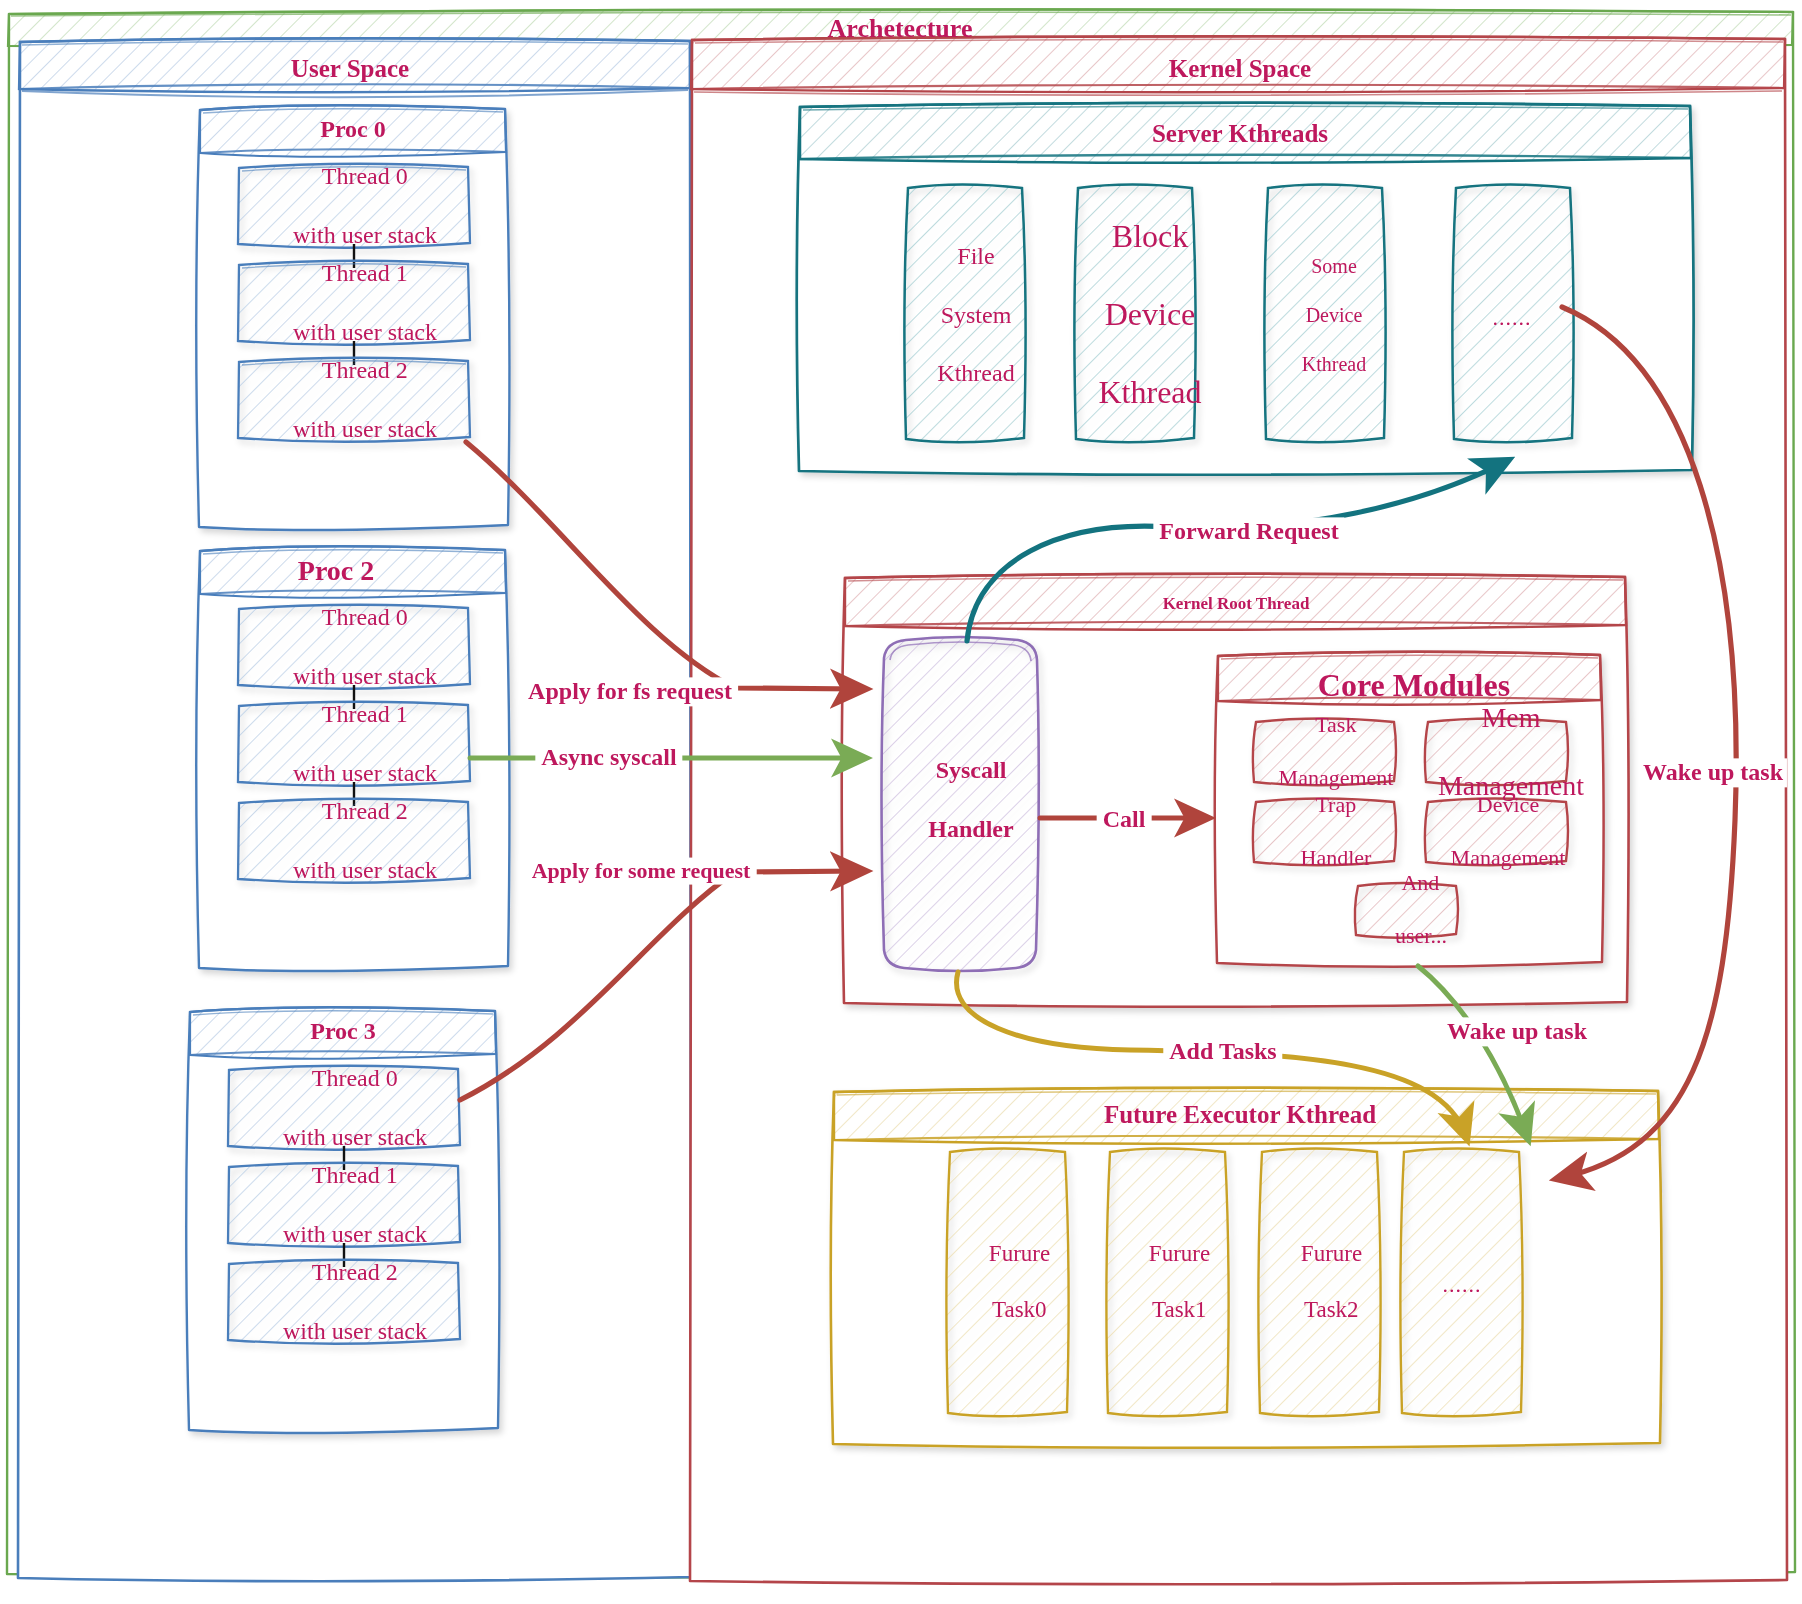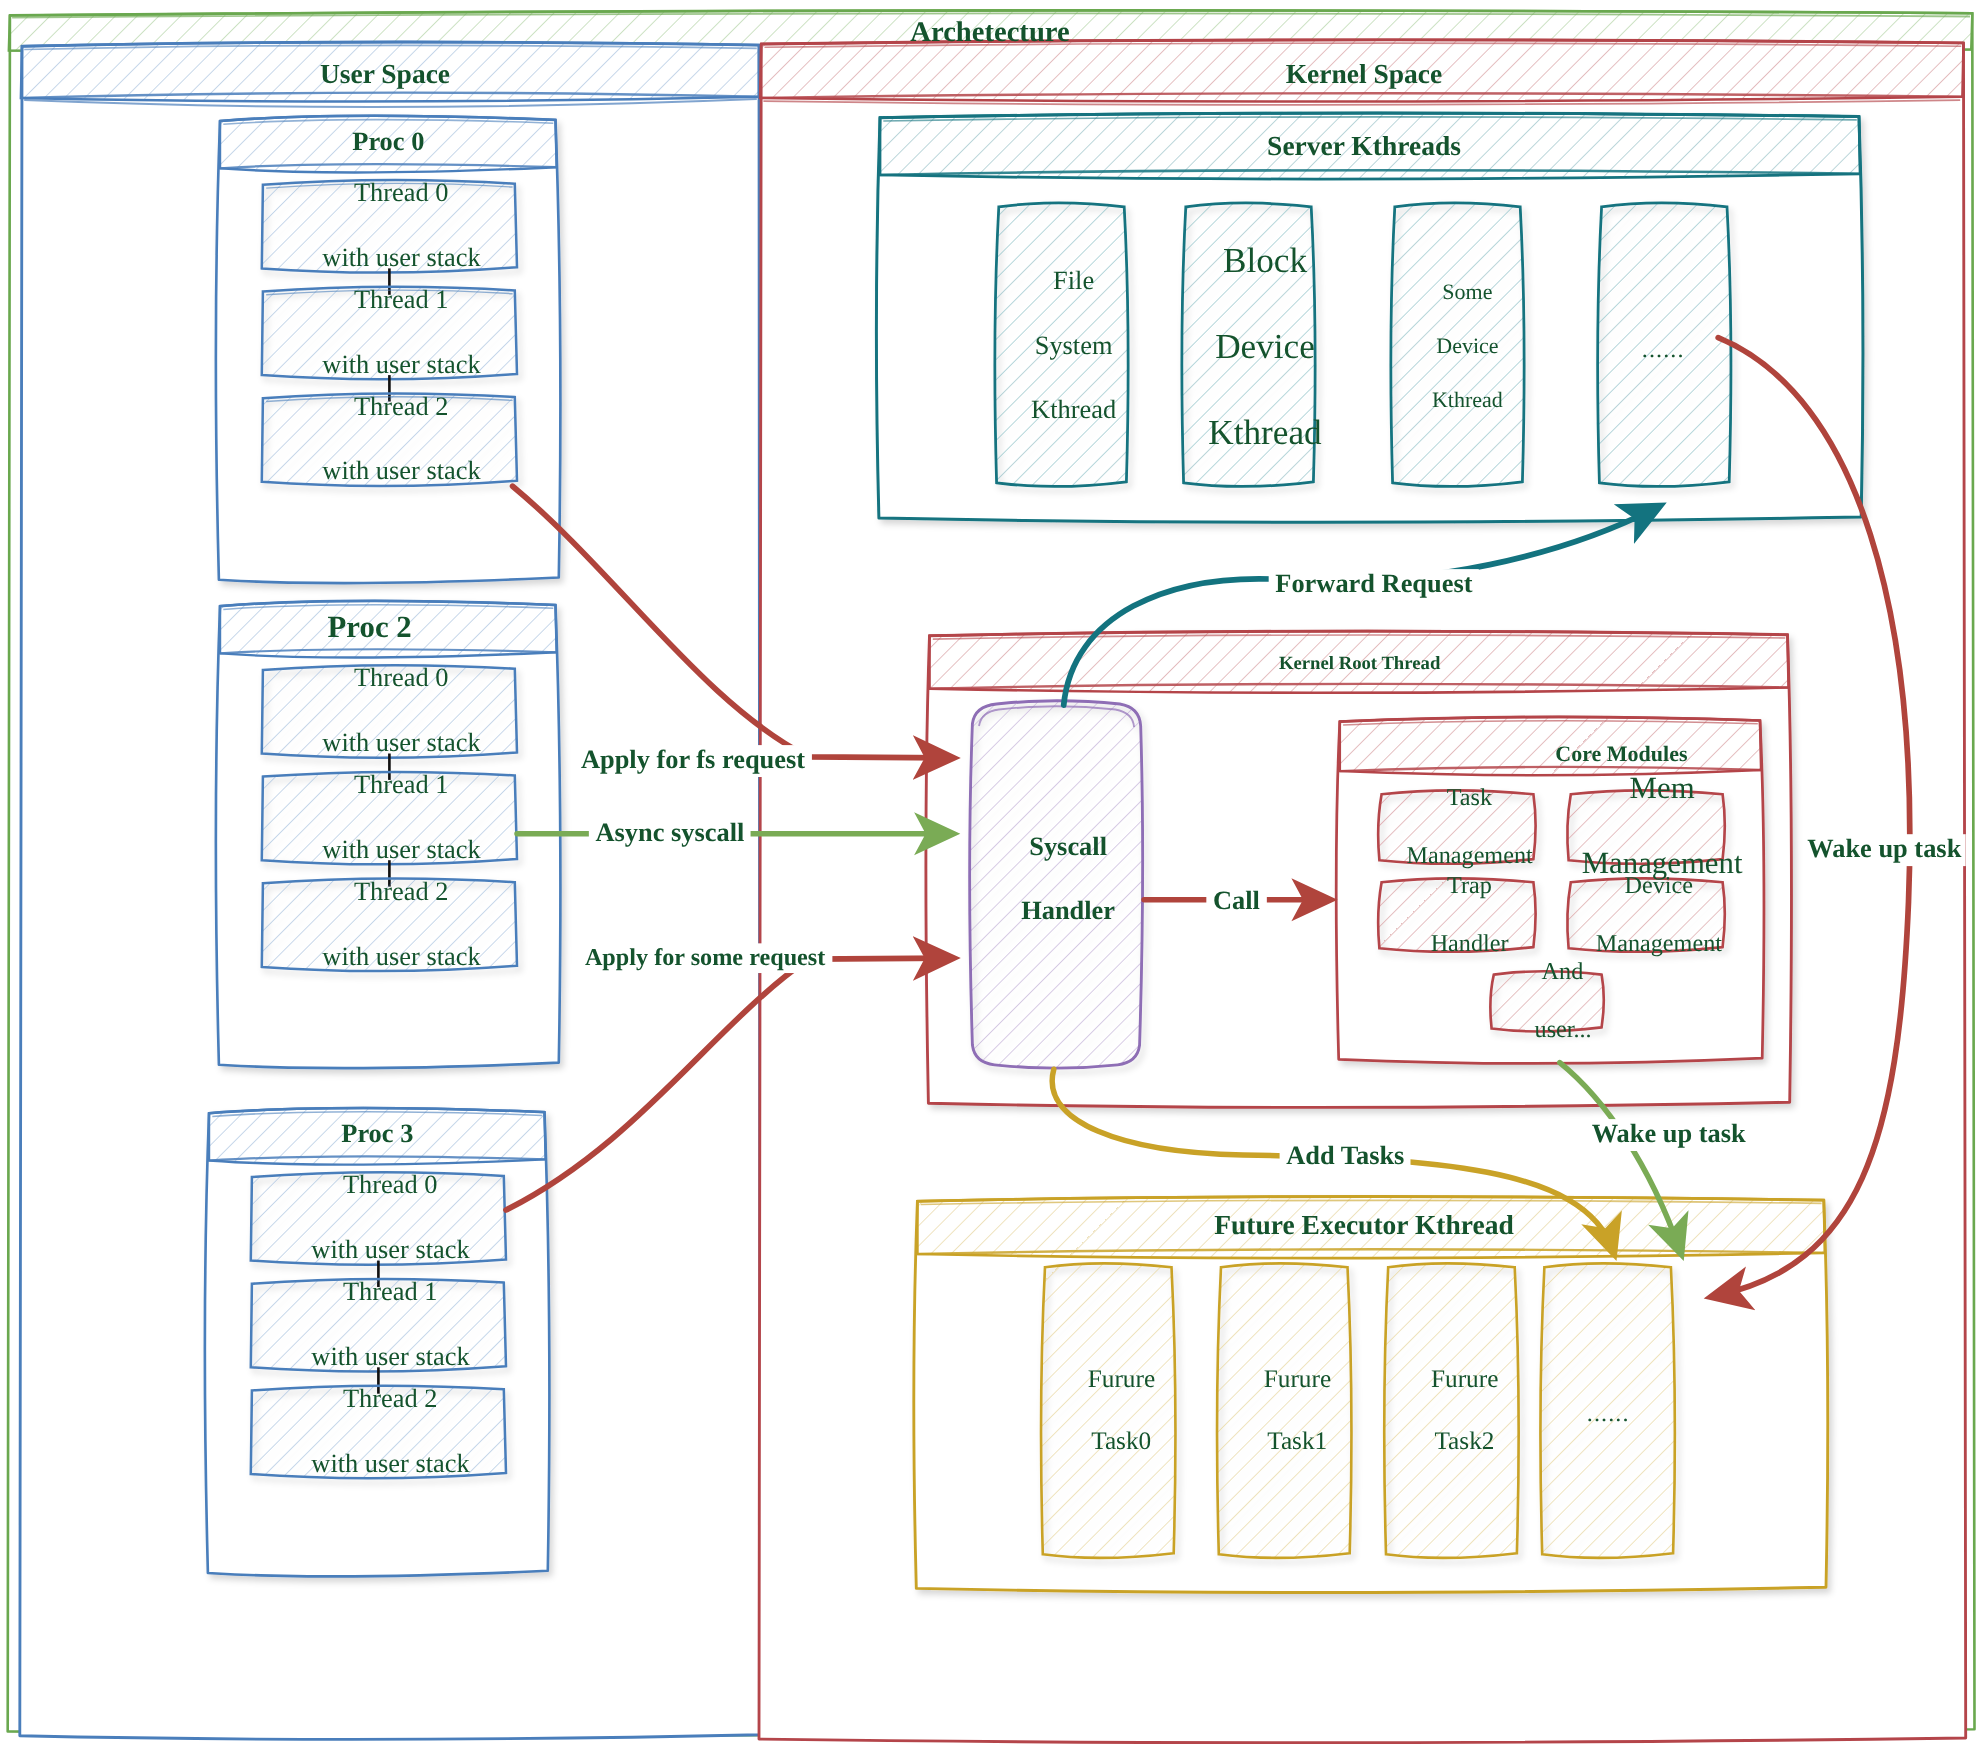--- a/index.html
+++ b/index.html
@@ -1,20 +1,20 @@
 <!DOCTYPE html>
 <html><head>
 <meta charset="utf-8">
 <style>
   html,body{margin:0;padding:0;background:#fff;}
   body{width:1802px;height:1604px;position:relative;overflow:hidden;
        font-family:"Liberation Serif", serif;}
   #stage{position:absolute;left:0;top:0;width:1802px;height:1604px;}
   svg.layer{position:absolute;left:0;top:0;width:1802px;height:1604px;overflow:visible;}
-  .lbl{position:absolute;color:#14532d;text-align:center;line-height:1.22;
+  .lbl{position:absolute;color:#be185d;text-align:center;line-height:1.22;
        white-space:pre;pointer-events:none;}
   .ttl{font-weight:bold;}
   .ctr{transform:translate(-50%,-50%);}
 </style>
 </head>
 <body>
 
 <div id="stage">
 
   <svg class="layer" id="gfx" viewBox="0 0 1802 1604" xmlns="http://www.w3.org/2000/svg">
@@ -259,21 +259,21 @@
     <span>Kthread</span>
   </div>
   <div class="lbl ctr" style="left:1512px;top:318px;font-size:22px;letter-spacing:1px">......</div>
 
   <div class="lbl ttl ctr" style="left:1236px;top:604px;font-size:17px">Kernel Root Thread</div>
   <div class="lbl ttl ctr" style="left:959px;top:800px;font-size:24px">
     <span>Syscall</span><br>
     <span>Handler</span>
   </div>
 
-  <div class="lbl ttl ctr" style="left:1474px;top:686px;font-size:20px">Core Modules</div>
+  <div class="lbl ttl ctr" style="left:1414px;top:686px;font-size:32px">Core Modules</div>
   <div class="lbl ctr" style="left:1325px;top:752px;font-size:22px">
     <span>Task</span><br>
     <span>Management</span>
   </div>
   <div class="lbl ctr" style="left:1497px;top:752px;font-size:28px">
     <span>Mem</span><br>
     <span>Management</span>
   </div>
   <div class="lbl ctr" style="left:1325px;top:832px;font-size:22px">
     <span>Trap</span><br>

